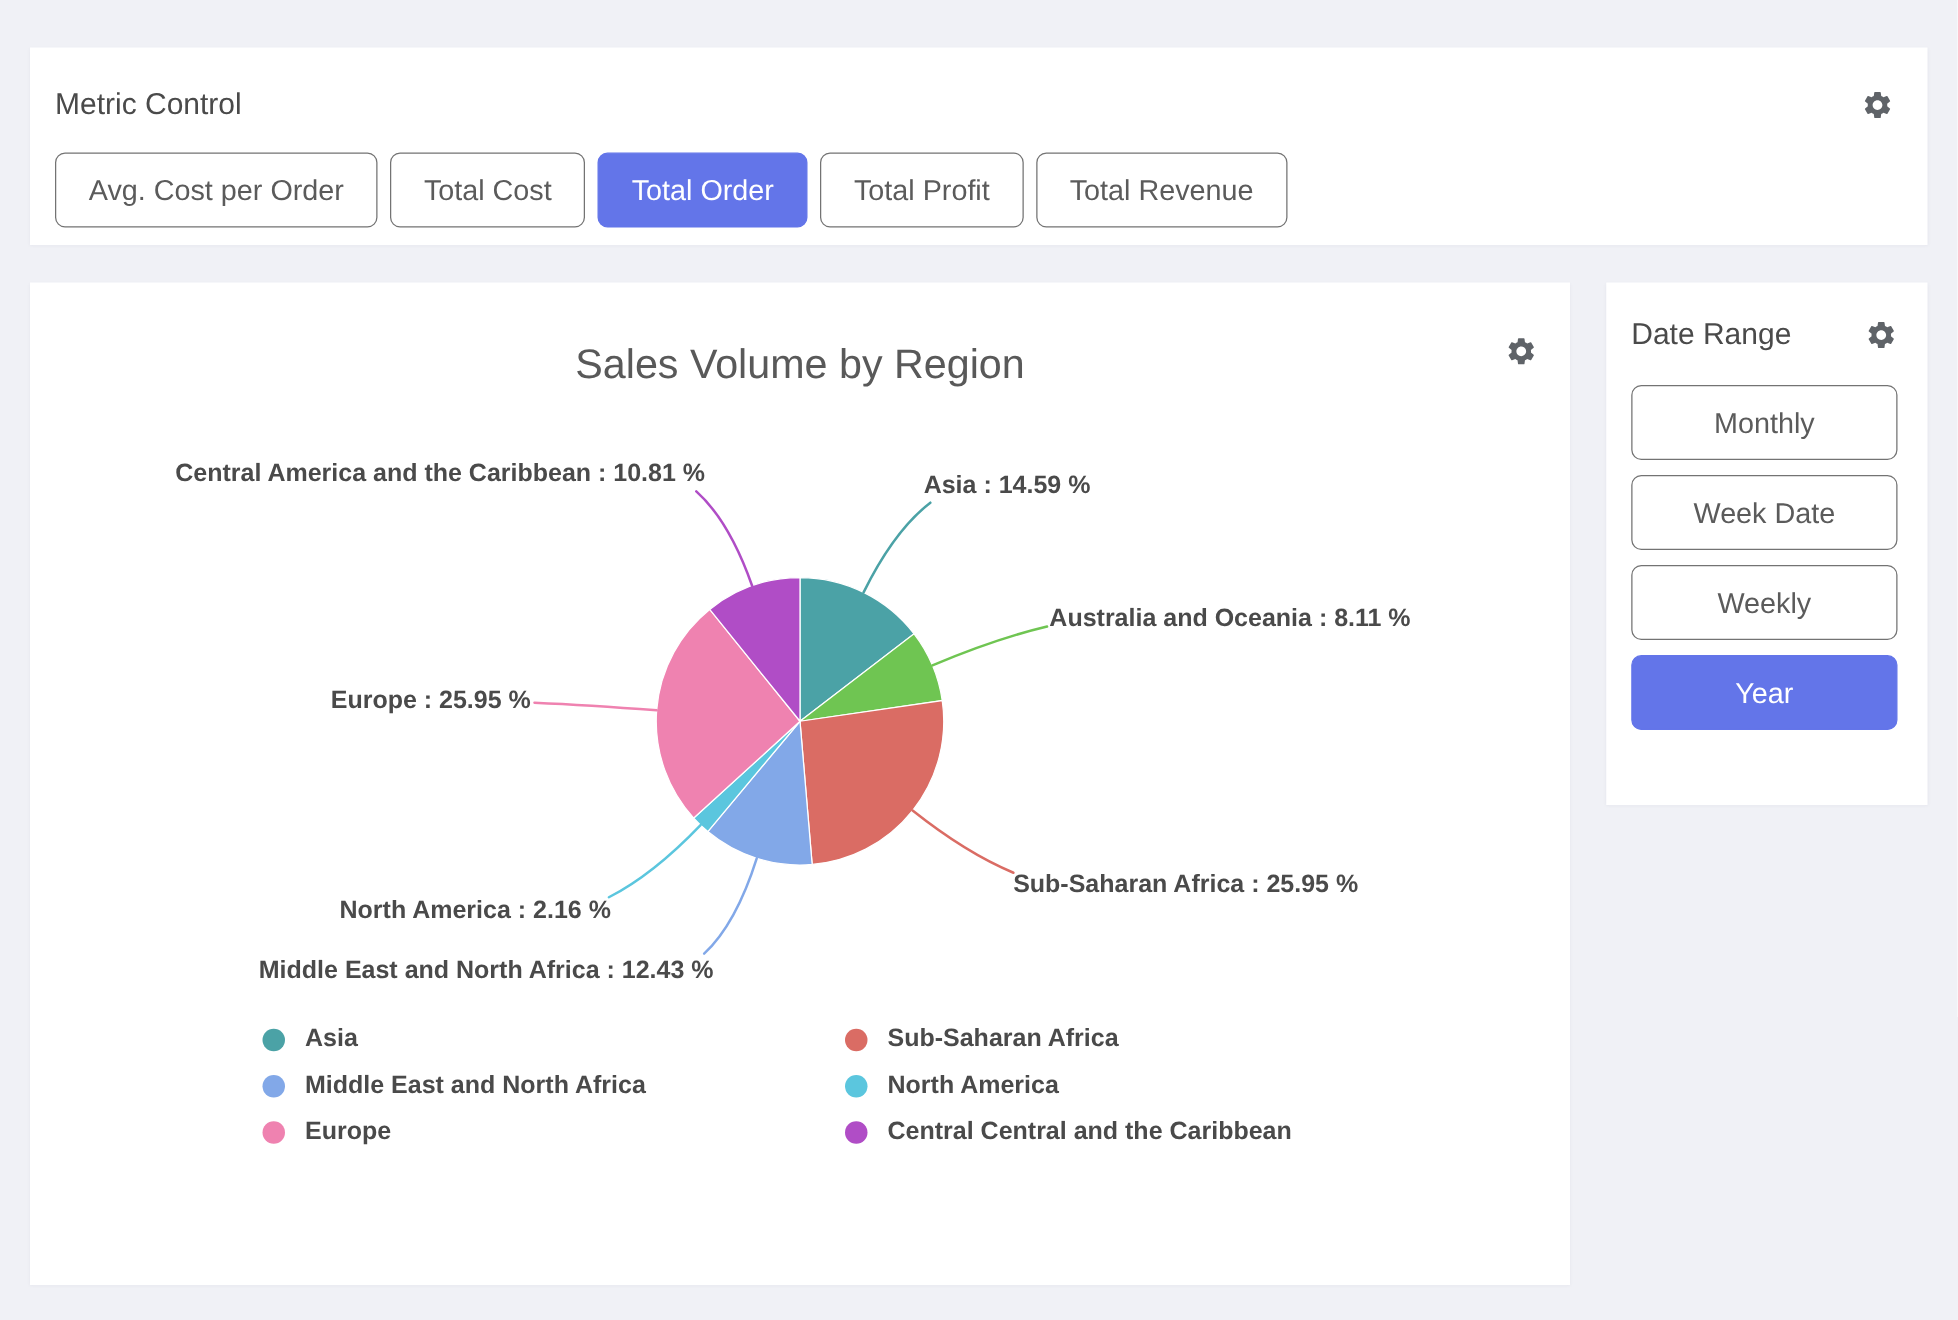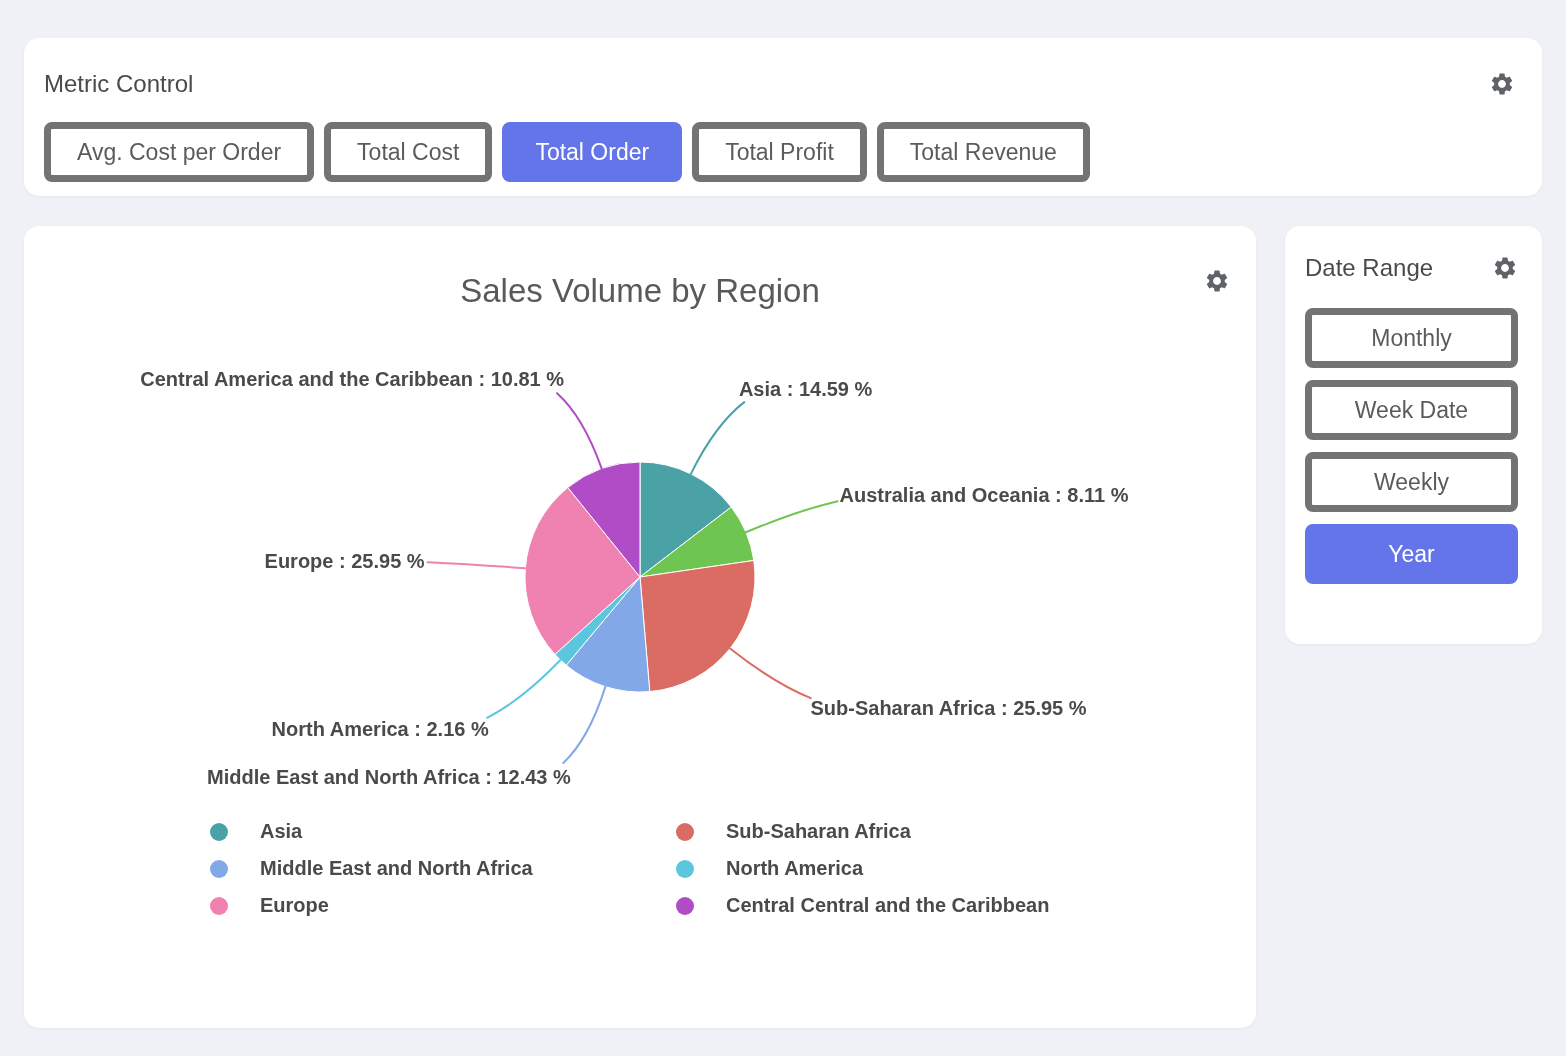--- a/index.html
+++ b/index.html
@@ -5,33 +5,33 @@
   :root { --accent:#6375E9; }
   * { box-sizing:border-box; }
   html,body { margin:0; padding:0; }
   body {
     width:1566px; height:1056px; position:relative;
     background:#F0F1F6;
     font-family:"Liberation Sans", sans-serif;
     overflow:hidden;
   }
   .card {
-    position:absolute; background:#ffffff; border-radius:15px;
+    position:absolute; background:#ffffff; border-radius:0;
     box-shadow:0 1px 3px rgba(40,40,70,0.05);
   }
   .card-head { display:flex; justify-content:space-between; align-items:center; }
   .card-head h2 { margin:0; font-size:24px; font-weight:400; color:#4a4a4a; }
 
   .metric-card { left:24px; top:38px; width:1518px; height:158px; padding:32px 27px 0 20px; }
   .btn-row { display:flex; gap:10px; margin-top:24px; }
 
   .btn {
     display:inline-flex; align-items:center; justify-content:center;
     height:60px; padding:0 26px; font-size:23px; color:#5b5b5b;
-    background:#ffffff; border:7px solid #737373; border-radius:8px;
+    background:#ffffff; border:1px solid #737373; border-radius:8px;
     cursor:pointer; font-family:inherit; white-space:nowrap;
   }
   .btn.selected { background:var(--accent); border-color:var(--accent); color:#ffffff; }
 
   .icon-btn { background:none; border:none; padding:0; margin:0; cursor:pointer; line-height:0; }
   .gear { width:26px; height:26px; fill:#5f6368; }
 
   .chart-card { left:24px; top:226px; width:1232px; height:802px; }
   .chart-title {
     position:absolute; top:46px; left:0; right:0; text-align:center;
@@ -41,21 +41,21 @@
   .pie-svg { position:absolute; left:0; top:0; width:1232px; height:802px; }
   .slice-label {
     position:absolute; font-size:20px; font-weight:700; color:#4a4a4a;
     white-space:nowrap; transform:translateY(-50%);
   }
   .legend {
     position:absolute; left:186px; top:594px;
     display:grid; grid-template-columns:466px auto; row-gap:14px;
   }
   .legend-item {
-    display:flex; align-items:center; gap:32px;
+    display:flex; align-items:center; gap:16px;
     font-size:20px; font-weight:700; color:#4a4a4a; cursor:pointer;
   }
   .legend-dot { width:18px; height:18px; border-radius:50%; flex:none; }
 
   .date-card { left:1285px; top:226px; width:257px; height:418px; padding:28px 24px 0 20px; }
   .btn-col { display:flex; flex-direction:column; gap:12px; margin-top:26px; }
   .btn.block { width:100%; padding:0 10px; }
 </style>
 </head>
 <body style="background: rgb(240, 241, 246);">

